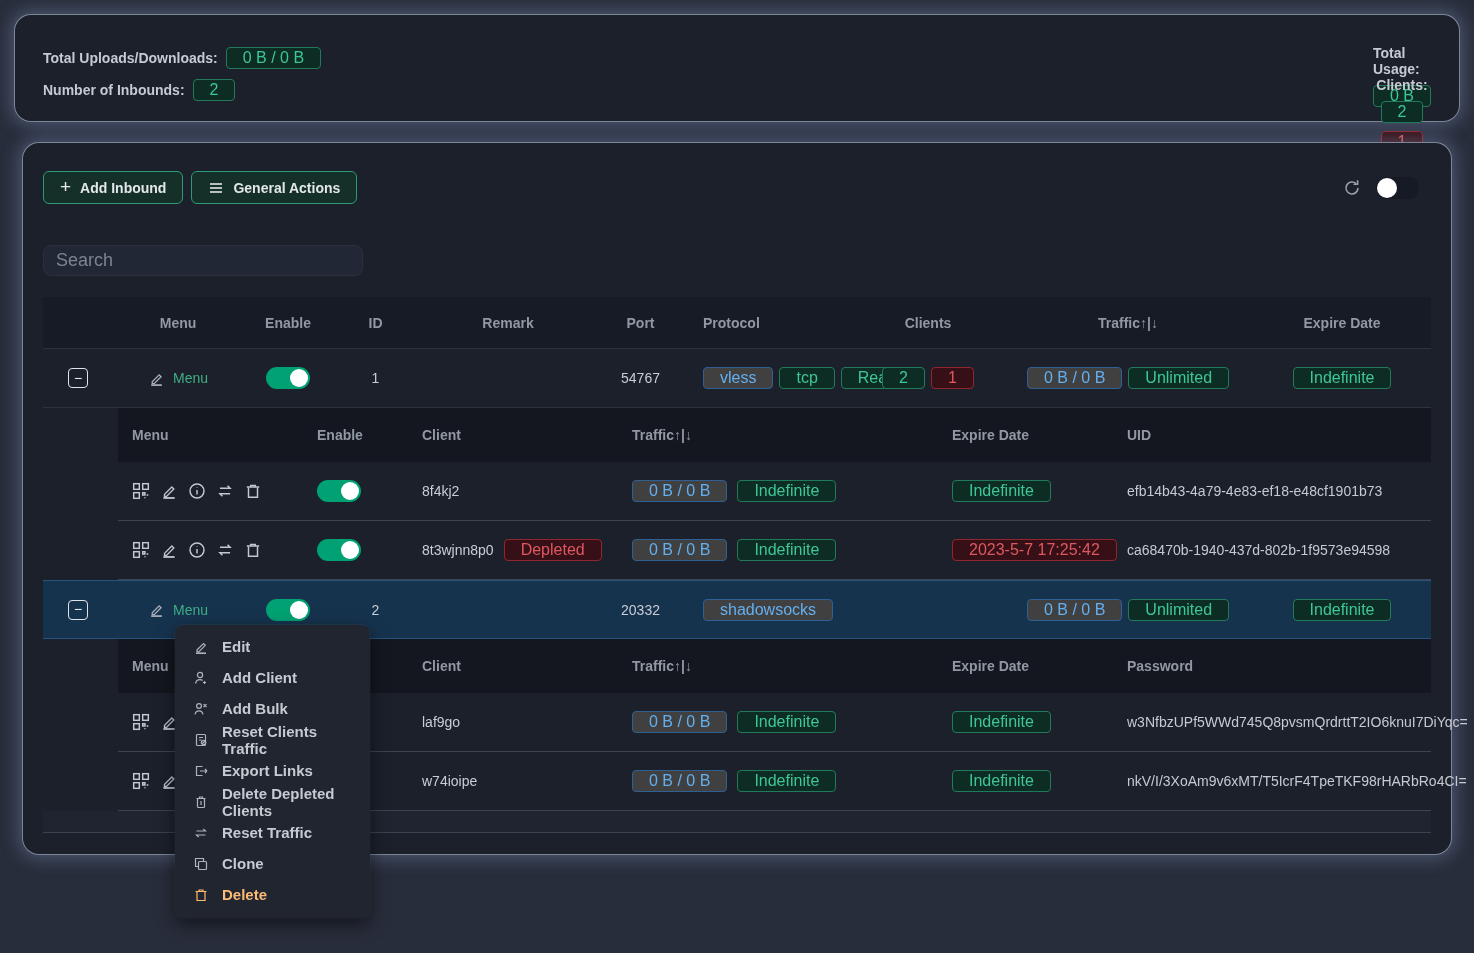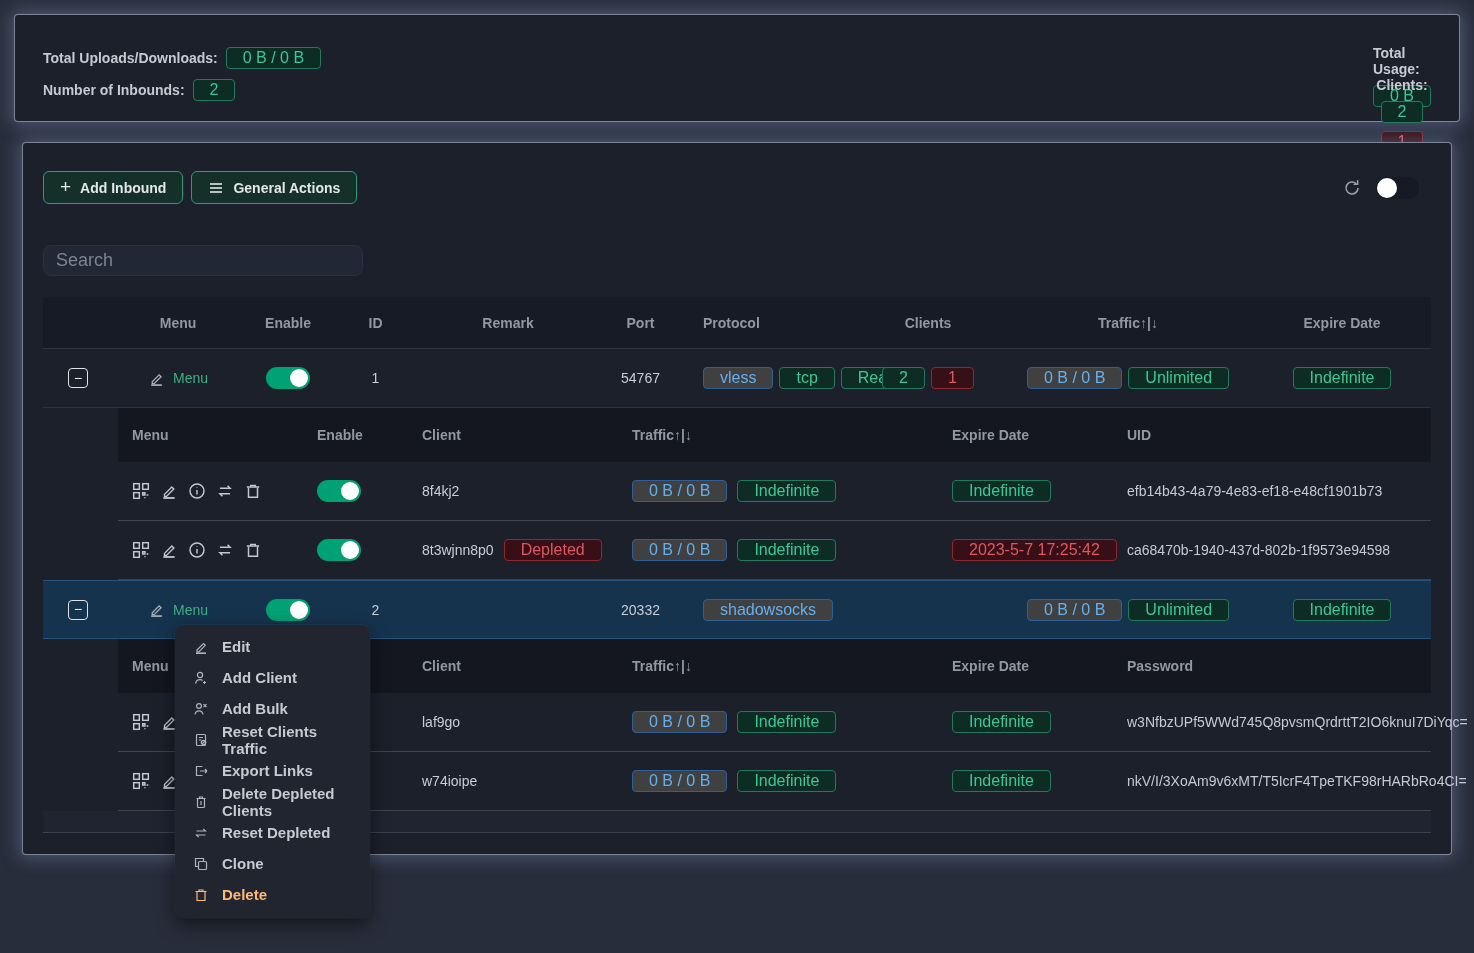--- a/index.html
+++ b/index.html
@@ -7,21 +7,21 @@
   body {
     background:#282d3b;
     font-family:"Liberation Sans", sans-serif;
     color:#c9cdd5; font-size:14px;
     position:relative;
   }
   .card {
     background:#1b202b;
     border:1px solid rgba(205,218,238,.55);
     box-shadow:0 0 18px 3px rgba(140,160,205,.38);
-    border-radius:4px;
+    border-radius:17px;
   }
   
   .stats { position:absolute; left:14px; top:14px; width:1446px; height:108px; padding:30px 28px 0; }
   .stats-grid { display:grid; grid-template-columns:1fr 1fr; }
   .stat-row { height:26px; margin-bottom:6px; display:flex; align-items:center; gap:8px; }
   .stat-row.right { padding-left:678px;flex-direction:column; }
   .stat-label { color:#c6cad2; font-weight:bold; }
   
   .tag { display:inline-block; padding:2px 16px; font-size:16px; border-radius:4px; line-height:16px; white-space:nowrap; }
   .tag.green { color:#3ec695; border:1px solid #217a5b; background:#0d2d24; }
@@ -532,21 +532,21 @@
         </svg>
       </span>
     <span>Delete Depleted Clients</span>
   </div>
   <div class="dd-item">
     <span class="ic">
         <svg width="16" height="16" viewBox="0 0 16 16" stroke="currentColor" stroke-width="1.2" fill="none">
           <path d="M3.5 6h9l-2.2-2.2M12.5 10h-9l2.2 2.2"></path>
         </svg>
       </span>
-    <span>Reset Depleted</span>
+    <span>Reset Traffic</span>
   </div>
   <div class="dd-item">
     <span class="ic">
         <svg width="16" height="16" viewBox="0 0 16 16" stroke="currentColor" stroke-width="1.2" fill="none">
           <rect x="5.5" y="5.5" width="8" height="8" rx="1"></rect>
           <path d="M10.5 5.5v-3h-8v8h3"></path>
         </svg>
       </span>
     <span>Clone</span>
   </div>

